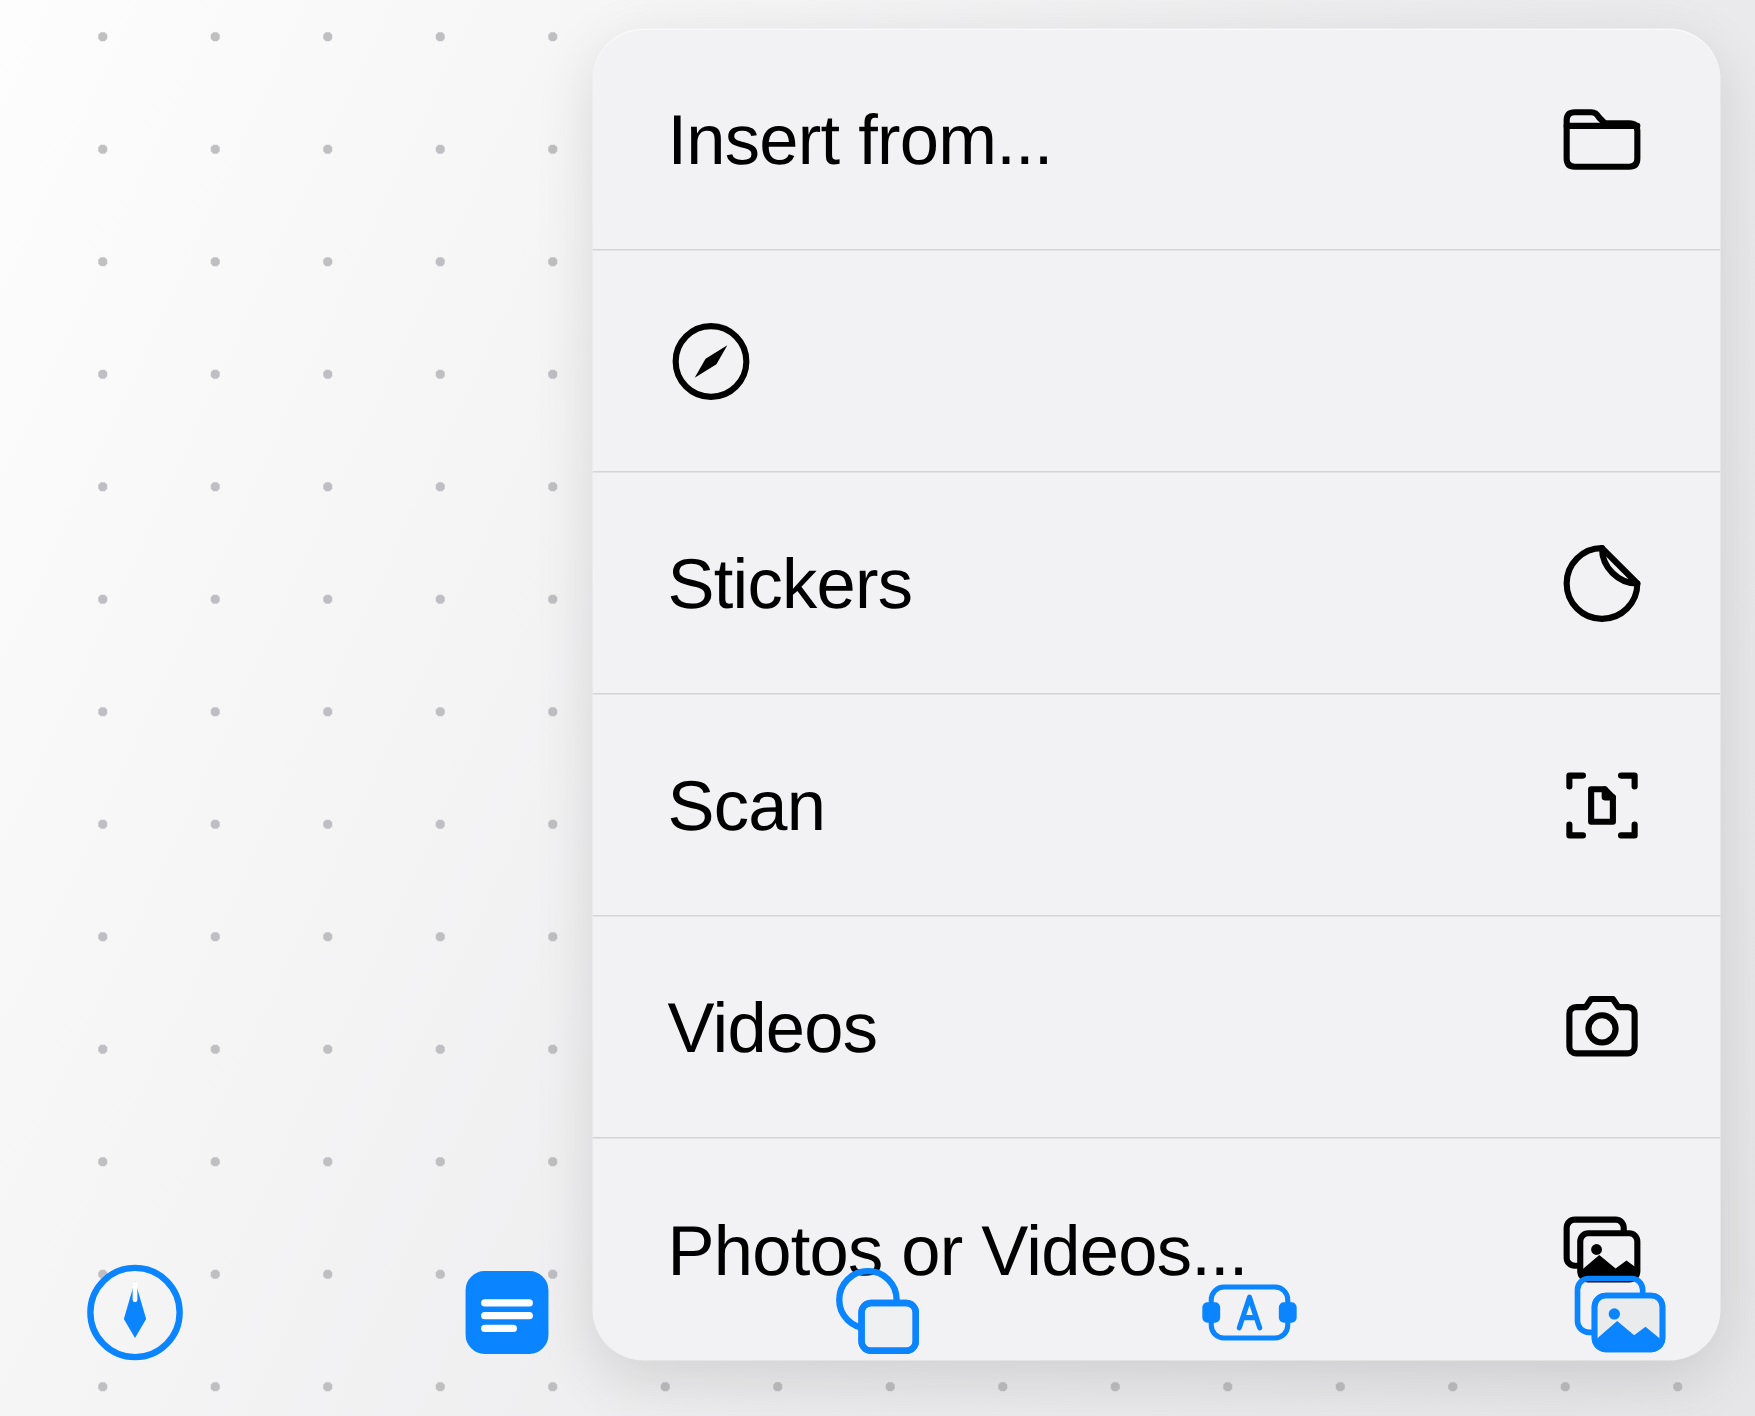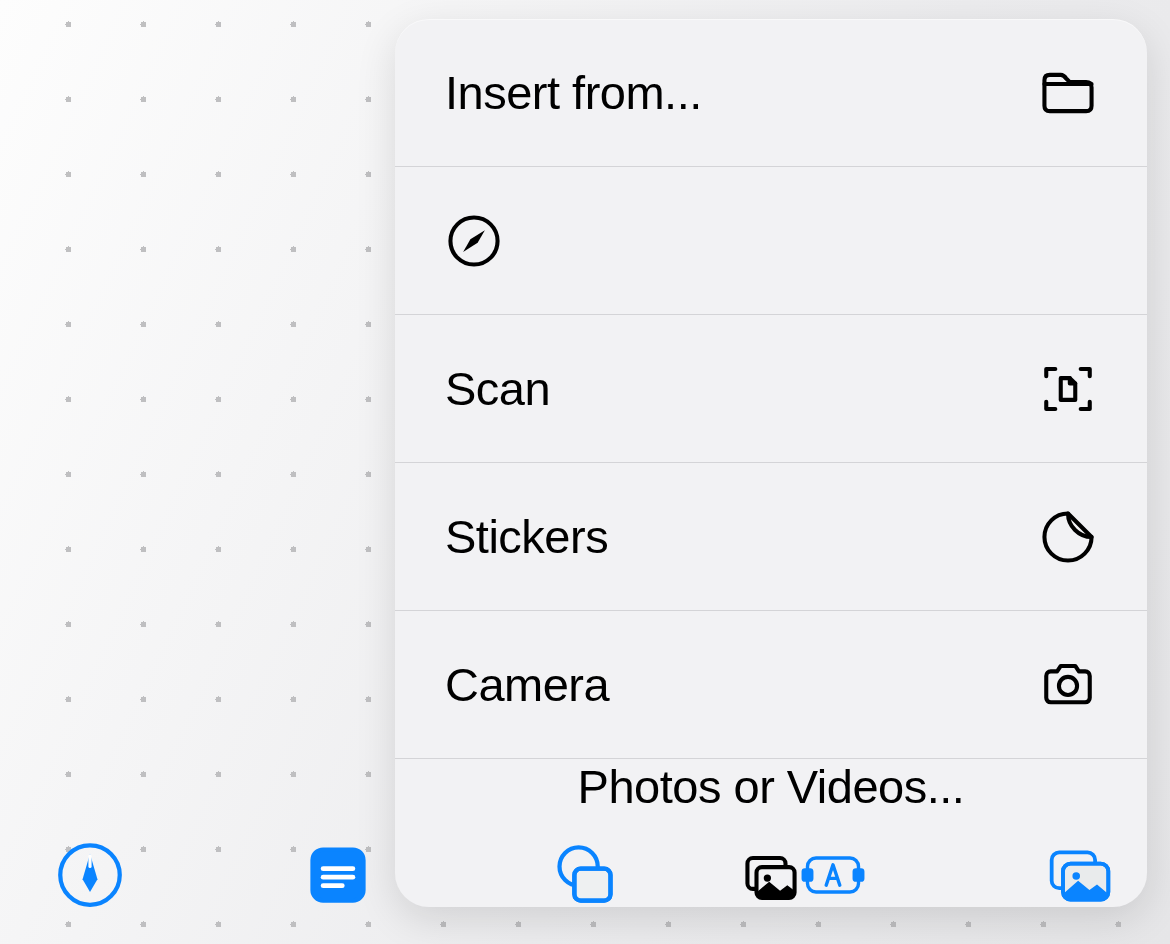--- a/index.html
+++ b/index.html
@@ -39,21 +39,21 @@
     align-items: center;
     justify-content: space-between;
     padding: 0 50px;
     height: 148px;
     font-size: 47px;
     color: #000;
     border-bottom: 1px solid #d4d4d7;
     box-sizing: border-box;
     cursor: pointer;
   }
-  .menu-item:last-child { border-bottom: none; flex-direction: column; }
+  .menu-item:last-child { border-bottom: none; }
   .menu-item .label { letter-spacing: -0.5px; }
   .menu-item .icon {
     width: 58px;
     height: 58px;
     display: flex;
     align-items: center;
     justify-content: center;
   }
   .menu-item .icon svg { width: 58px; height: 58px; }
 
@@ -100,45 +100,45 @@
   <div class="menu-item">
     <span class="icon">
       <svg viewBox="0 0 64 64" fill="none" stroke="#000" stroke-width="4.5" stroke-linejoin="round" stroke-linecap="round">
         <circle cx="32" cy="32" r="26"></circle>
         <path d="M44 20 L36 34 L20 44 L28 30 Z" fill="#000" stroke="none"></path>
       </svg>
     </span>
   </div>
 
   <div class="menu-item">
+    <span class="label">Stickers</span>
+    <span class="icon">
+      <svg viewBox="0 0 64 64" fill="none" stroke="#000" stroke-width="4.5" stroke-linejoin="round" stroke-linecap="round">
+        <path d="M32 6 A26 26 0 1 0 58 32 L32 6 Z"></path>
+        <path d="M32 6 C32 20 44 32 58 32"></path>
+      </svg>
+    </span>
+  </div>
+
+  <div class="menu-item">
     <span class="label">Scan</span>
     <span class="icon">
       <svg viewBox="0 0 64 64" fill="none" stroke="#000" stroke-width="4.5" stroke-linejoin="round" stroke-linecap="round">
         <path d="M8 18 L8 10 L18 10"></path>
         <path d="M46 10 L56 10 L56 18"></path>
         <path d="M56 46 L56 54 L46 54"></path>
         <path d="M18 54 L8 54 L8 46"></path>
         <path d="M24 20 L34 20 L40 26 L40 44 L24 44 Z"></path>
         <path d="M34 20 L34 26 L40 26"></path>
       </svg>
     </span>
   </div>
 
   <div class="menu-item">
-    <span class="label">Stickers</span>
-    <span class="icon">
-      <svg viewBox="0 0 64 64" fill="none" stroke="#000" stroke-width="4.5" stroke-linejoin="round" stroke-linecap="round">
-        <path d="M32 6 A26 26 0 1 0 58 32 L32 6 Z"></path>
-        <path d="M32 6 C32 20 44 32 58 32"></path>
-      </svg>
-    </span>
-  </div>
-
-  <div class="menu-item">
-    <span class="label">Camera</span>
+    <span class="label">Videos</span>
     <span class="icon">
       <svg viewBox="0 0 64 64" fill="none" stroke="#000" stroke-width="4.5" stroke-linejoin="round" stroke-linecap="round">
         <path d="M8 22 C8 19 10 17 13 17 L20 17 L24 11 L40 11 L44 17 L51 17 C54 17 56 19 56 22 L56 46 C56 49 54 51 51 51 L13 51 C10 51 8 49 8 46 Z"></path>
         <circle cx="32" cy="33" r="10"></circle>
       </svg>
     </span>
   </div>
 
   <div class="menu-item">
     <span class="label">Photos or Videos...</span>

